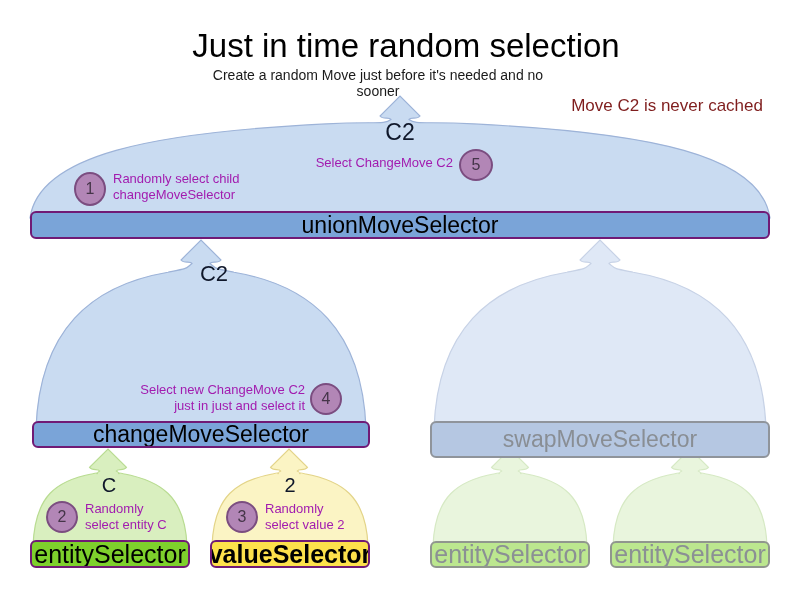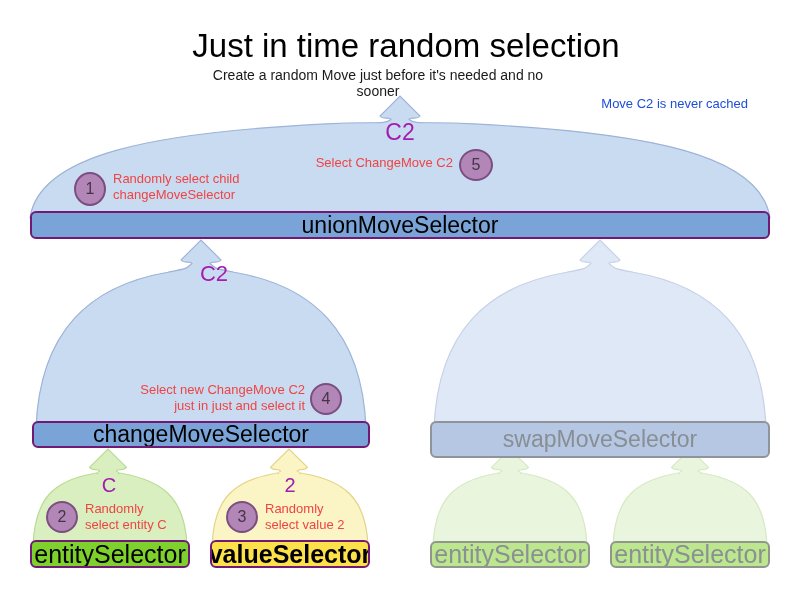--- a/index.html
+++ b/index.html
@@ -10,50 +10,50 @@
   .abs{position:absolute;}
   .title{
     left:12px;right:0;top:27px;text-align:center;
     font-size:33px;color:#000;letter-spacing:0px;
   }
   .subtitle{
     left:210px;width:336px;top:67px;text-align:center;
     font-size:14px;color:#1a1a1a;
   }
   .note{
-    top:96px;right:52px;font-size:13px;color:#1d4ed8;
+    top:96px;right:37px;font-size:17px;color:#7f1d1d;
   }
   svg.domes{position:absolute;left:0;top:0;}
   .dome-blue{fill:#c9dbf1;stroke:#9db3d8;stroke-width:1.2;}
   .dome-blue-faded{fill:#dfe8f6;stroke:#c7d2e6;stroke-width:1.2;}
   .dome-green{fill:#d9efbf;stroke:#b9dc92;stroke-width:1.2;}
   .dome-yellow{fill:#fbf4c4;stroke:#e3d489;stroke-width:1.2;}
   .dome-green-faded{fill:#e9f5dd;stroke:#d6e9c4;stroke-width:1.2;}
   .bar{
     position:absolute;display:flex;align-items:center;justify-content:center;
     border:2px solid #701a75;border-radius:6px;box-sizing:border-box;
     font-size:23px;color:#000;white-space:nowrap;overflow:hidden;
   }
   .bar-blue{background:#7aa4d8;}
   .bar-blue-faded{background:#b5c7e2;border-color:#8f949b;color:#898e94;}
   .bar-green{background:#7ed02c;}
   .bar-yellow{background:#fde14b;}
   .bar-green-faded{background:#bce78f;border-color:#90968e;color:#8b9094;}
   .bar-sm{font-size:25px;}
   .cached-label{
-    position:absolute;width:80px;text-align:center;color:#a21caf;
+    position:absolute;width:80px;text-align:center;color:#0f172a;
   }
   .badge{
     position:absolute;width:28px;height:28px;border-radius:50%;
     background:#b286b6;border:2px solid #7b4d80;color:#453549;
     display:flex;align-items:center;justify-content:center;
     font-size:16px;
   }
   .step-note{
-    position:absolute;color:#ef4444;font-size:13px;line-height:15.5px;white-space:nowrap;
+    position:absolute;color:#a21caf;font-size:13px;line-height:15.5px;white-space:nowrap;
   }
   .ta-r{text-align:right;}
 </style>
 </head>
 <body>
 
 <div class="canvas">
 
   <svg class="domes" width="800" height="600" viewBox="0 0 800 600">
     <path class="dome-blue" d="M 30,218 C 38.88,154.56 152.1,132.47 326,123.93 C 374.1,121.124 384,125 391,119.5 C 389.5,116.5 383,120 380,116 L 400,96 L 420,116 C 417,120 410.5,116.5 409,119.5 C 416,125 425.9,121.124 474,123.93 C 647.9,132.47 761.12,154.56 770,218 Z"></path>

